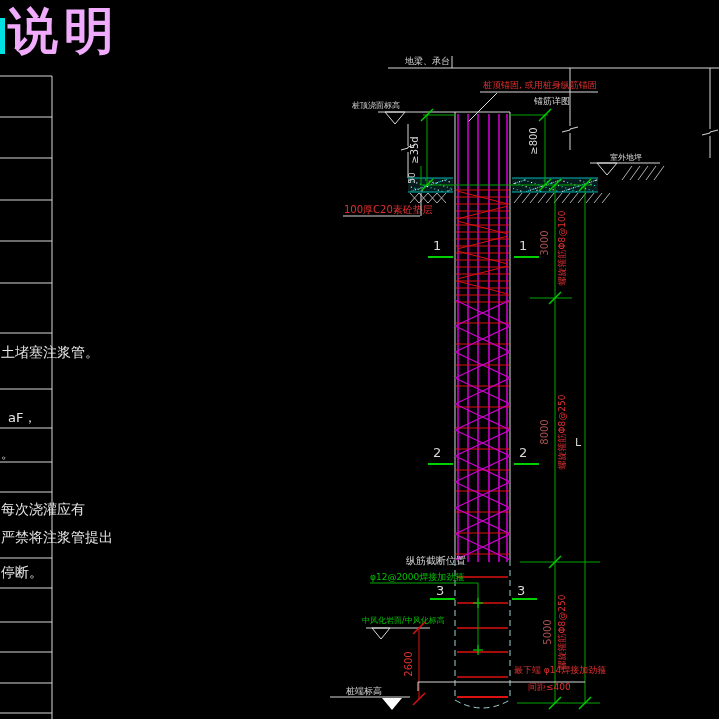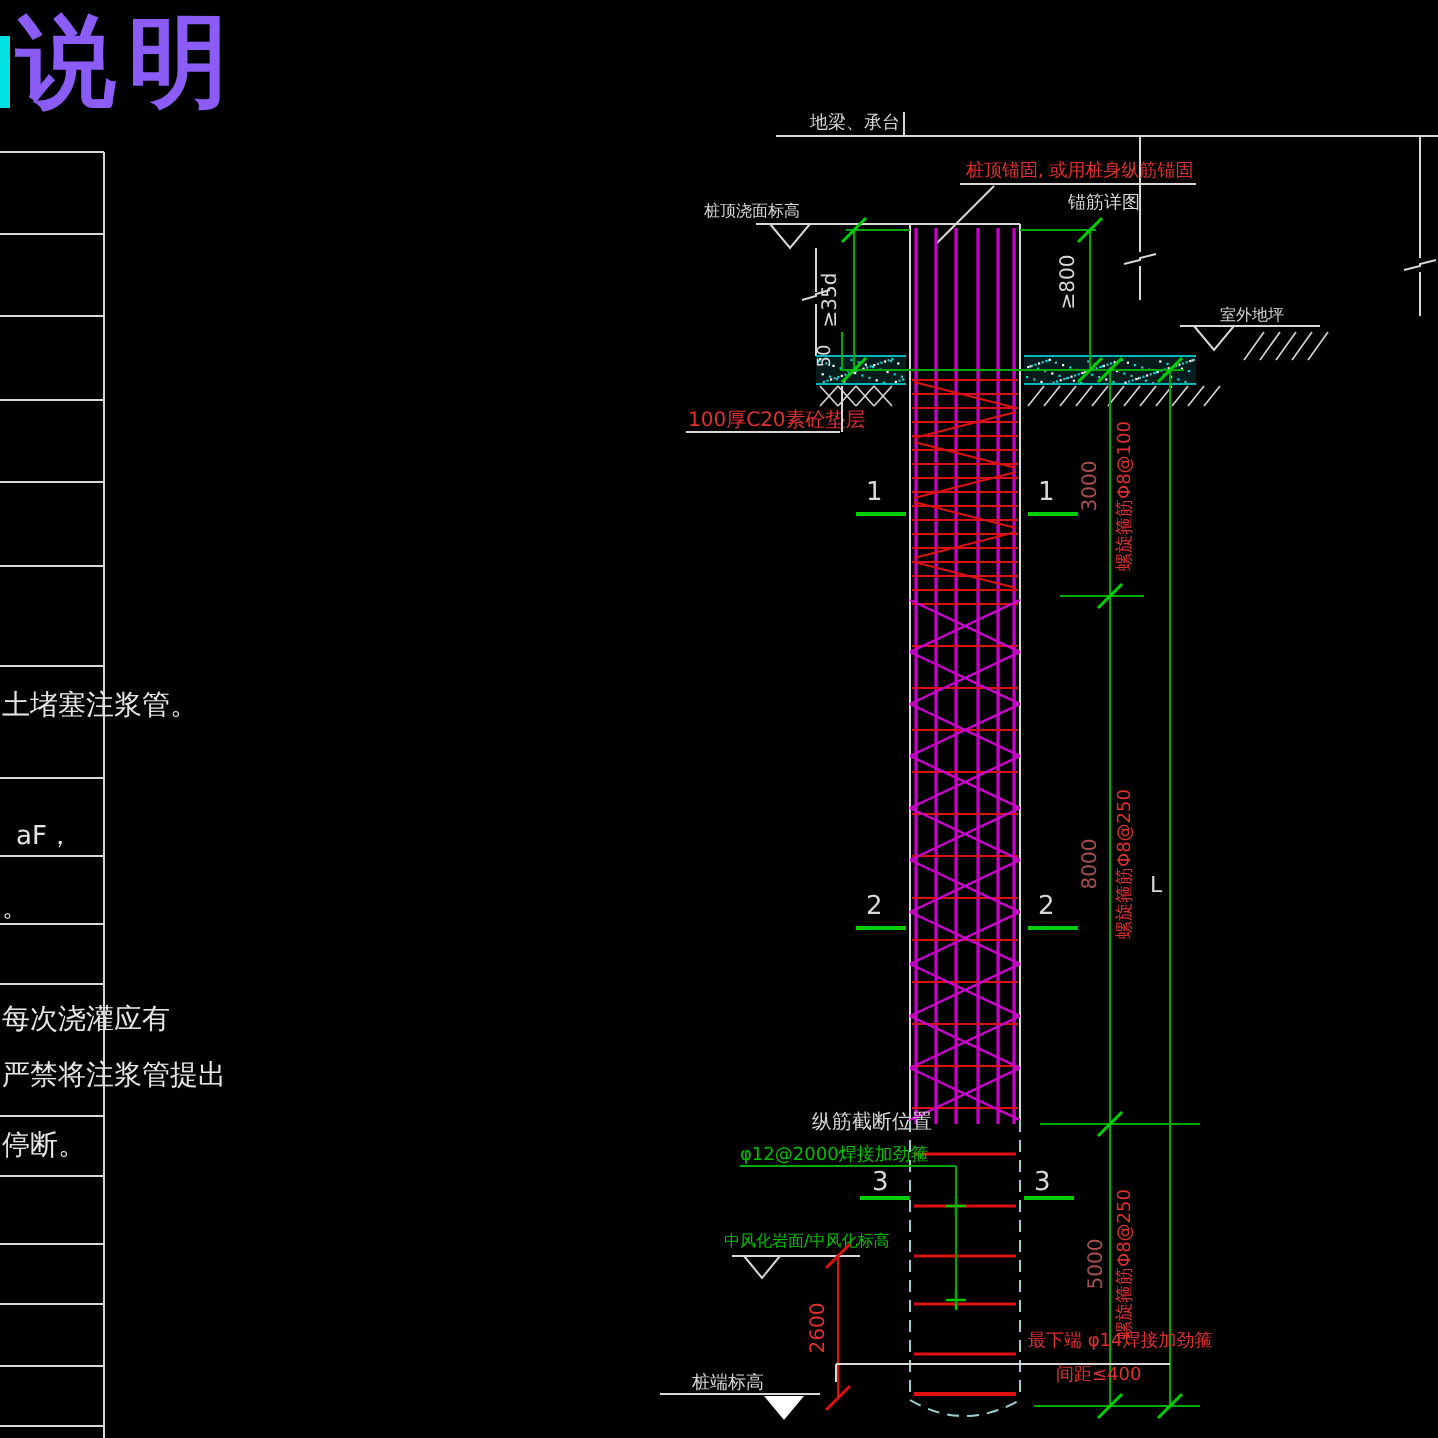--- a/index.html
+++ b/index.html
@@ -1,19 +1,19 @@
 <!DOCTYPE html>
 <html><head>
 <meta charset="utf-8">
 <style>
   html,body{margin:0;padding:0;background:#000;}
   .stage{position:relative;width:719px;height:719px;background:#000;overflow:hidden;
          font-family:"DejaVu Sans",sans-serif;}
   .title{position:absolute;left:8px;top:6px;font-size:50px;font-weight:bold;
-         color:#8b5cf6;letter-spacing:6px;line-height:1;}
+         color:#f0abfc;letter-spacing:6px;line-height:1;}
   .title-frag{position:absolute;left:0;top:18px;width:5px;height:36px;background:#00e2e2;}
   svg{position:absolute;left:0;top:0;}
   text{font-family:"DejaVu Sans",sans-serif;}
 </style>
 </head>
 <body>
 
 <div class="stage">
   <div class="title-frag"></div>
   <div class="title">说明</div>

